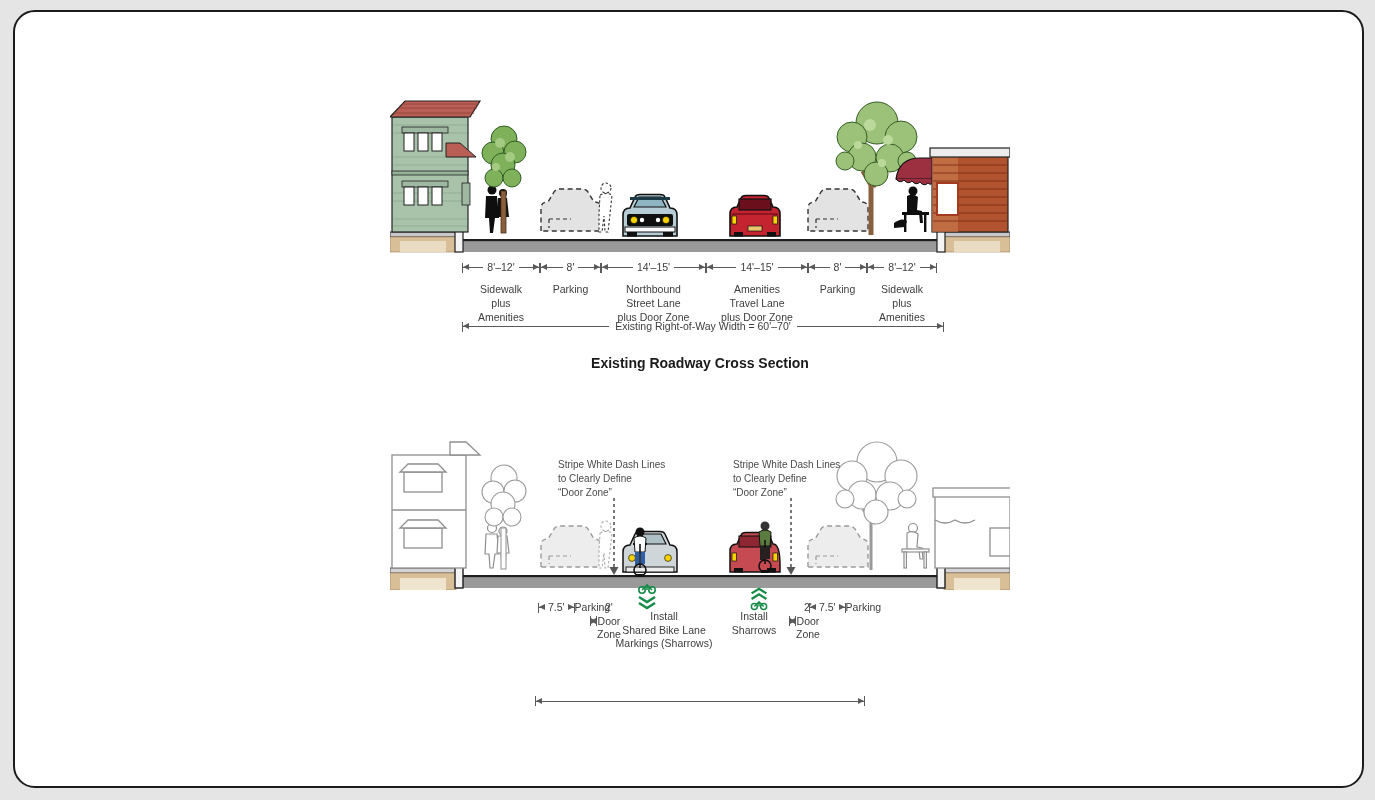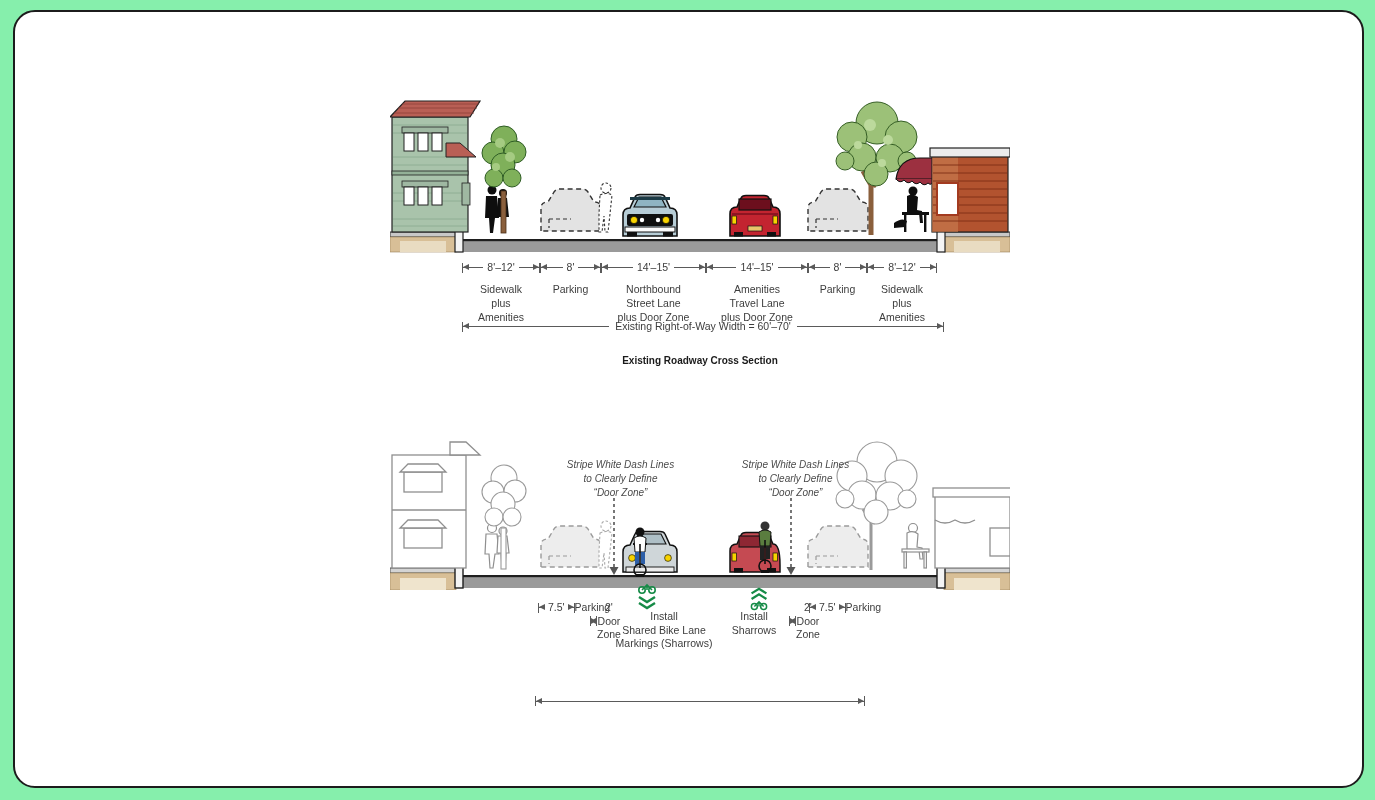--- a/index.html
+++ b/index.html
@@ -1,16 +1,16 @@
 <!DOCTYPE html>
 <html><head>
 <meta charset="utf-8">
 <style>
   html,body{margin:0;padding:0;background:#fff;}
-  .page{position:relative;width:1375px;height:800px;background:#86efac;overflow:hidden;
+  .page{position:relative;width:1375px;height:800px;background:#e5e5e5;overflow:hidden;
         font-family:"Liberation Sans","DejaVu Sans",sans-serif;color:#3d3d3d;}
   .frame{position:absolute;left:13px;top:10px;width:1347px;height:774px;
          border:2px solid #1c1c1c;border-radius:22px;background:#fff;}
   .abs{position:absolute;}
   .pre{white-space:pre-line;}
 
   
   .dimseg{position:absolute;display:flex;flex-direction:column;align-items:center;}
   .dimhead{display:flex;align-items:center;width:100%;height:11px;}
   .tick{width:1px;height:10px;background:#5a5a5a;flex:0 0 auto;}
@@ -20,22 +20,22 @@
   .aline.r::after{content:"";position:absolute;right:0;top:-4px;width:0;height:0;
      border:3.5px solid transparent;border-left:6px solid #5a5a5a;border-right:0;}
   .aline.lr::before{content:"";position:absolute;left:0;top:-4px;width:0;height:0;
      border:3.5px solid transparent;border-right:5px solid #5a5a5a;border-left:0;}
   .aline.lr::after{content:"";position:absolute;right:0;top:-4px;width:0;height:0;
      border:3.5px solid transparent;border-left:5px solid #5a5a5a;border-right:0;}
   .dimval{padding:0 4px;font-size:10.5px;line-height:11px;white-space:nowrap;color:#3d3d3d;}
   .dimlabel{margin-top:10px;font-size:10.5px;line-height:1.32;text-align:center;color:#3d3d3d;}
   .arrtext{padding:0 6px;font-size:10.5px;line-height:1.3;white-space:nowrap;color:#3d3d3d;}
   .arrtext.pre{white-space:pre-line;text-align:center;}
-  .title{font-size:10px;font-weight:bold;color:#1a1a1a;text-align:center;}
-  .note{font-size:10px;line-height:1.38;text-align:center;color:#4a4a4a;font-style:italic;}
+  .title{font-size:14px;font-weight:bold;color:#1a1a1a;text-align:center;}
+  .note{font-size:10px;line-height:1.38;color:#4a4a4a;}
   .lblgroup{position:absolute;display:flex;flex-direction:row;align-items:center;}
   .lbl{font-size:10.5px;line-height:1.3;text-align:center;color:#3d3d3d;}
 </style>
 </head>
 <body>
 
 <div class="page">
   <div class="frame"></div>
 
   <svg class="abs" style="left:390px;top:95px;" width="620" height="158" viewBox="0 0 620 158">

